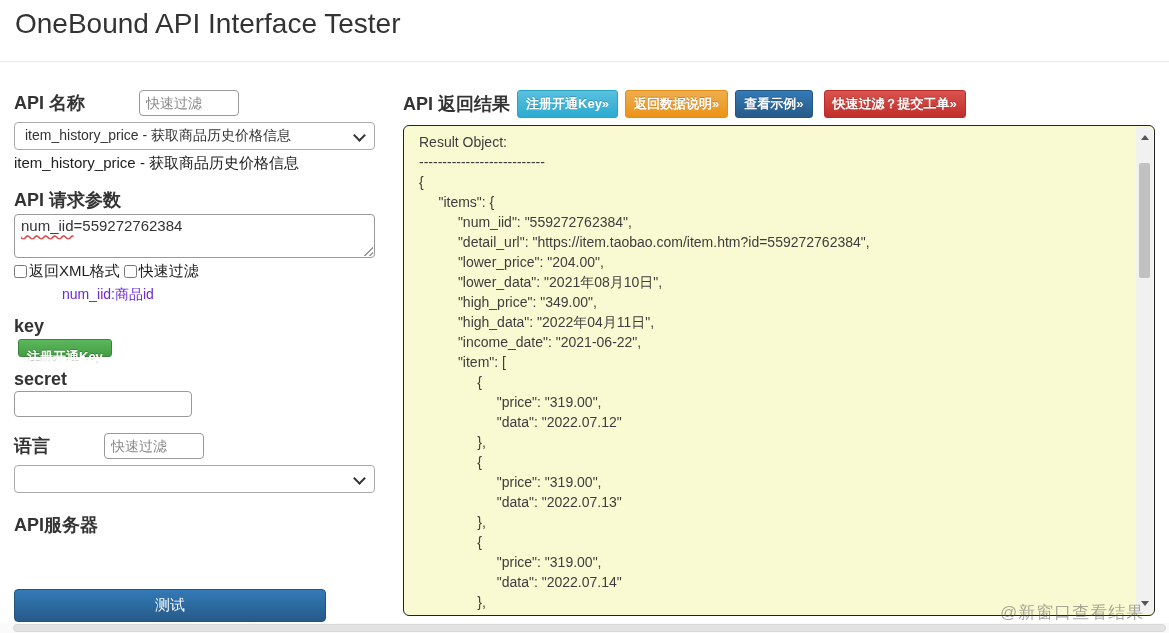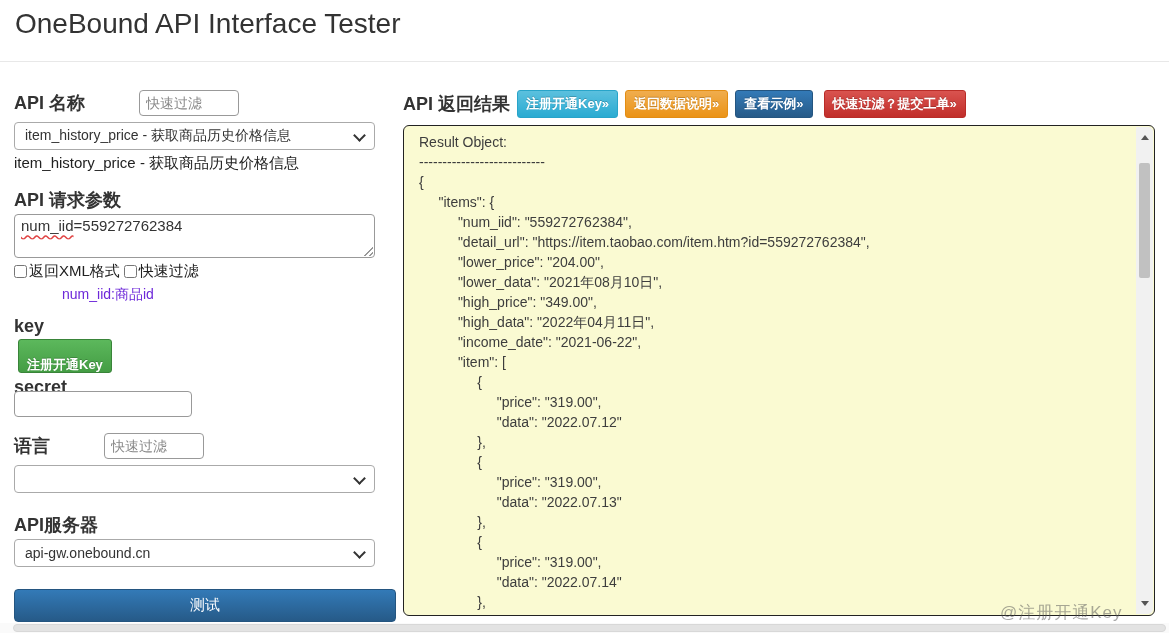--- a/index.html
+++ b/index.html
@@ -37,23 +37,23 @@
   .squiggle{text-decoration-line:underline;text-decoration-style:wavy;text-decoration-color:#e04343;
             text-underline-offset:3px;}
   .grip{position:absolute;right:1px;bottom:1px;width:10px;height:10px;cursor:nwse-resize;
         clip-path:polygon(100% 0,100% 100%,0 100%);
         background:repeating-linear-gradient(-45deg,transparent 0 2px,#999 2px 3.5px);}
 
   .cb{display:flex;align-items:center;font-size:15px;color:#222;}
   .cb input{width:13px;height:13px;margin:0 2px 0 0;}
 
   .btn-green{margin-left:4px;background:linear-gradient(#5cb85c,#449d44);border:1px solid #398439;
-             color:#fff;font-weight:bold;font-size:13px;padding:16px 8px;border-radius:3px;height:14px;
+             color:#fff;font-weight:bold;font-size:13px;padding:8px 8px;border-radius:3px;height:14px;
              font-family:inherit;cursor:pointer;text-shadow:0 -1px 0 rgba(0,0,0,0.2);}
-  .btn-test{position:absolute;left:0;width:382px;height:33px;background:linear-gradient(#337ab7,#265a88);
+  .btn-test{position:absolute;left:0;width:312px;height:33px;background:linear-gradient(#337ab7,#265a88);
             border:1px solid #245580;border-radius:4px;color:#fff;font-size:15px;font-family:inherit;cursor:pointer;}
 
   .result-header{position:absolute;top:0;left:0;display:flex;align-items:center;gap:7px;height:27px;justify-content:flex-end;}
   .hbtn{font-size:13px;font-weight:bold;color:#fff;padding:4px 8px;border-radius:3px;border:1px solid transparent;
         text-shadow:0 -1px 0 rgba(0,0,0,0.2);font-family:inherit;cursor:pointer;white-space:nowrap;}
   .hbtn.info{background:linear-gradient(#5bc0de,#2aabd2);border-color:#28a4c9;}
   .hbtn.warning{background:linear-gradient(#f0ad4e,#eb9316);border-color:#e38d13;}
   .hbtn.primary{background:linear-gradient(#337ab7,#265a88);border-color:#245580;}
   .hbtn.danger{background:linear-gradient(#d9534f,#c12e2a);border-color:#b92c28;margin-left:4px;}
 
@@ -117,37 +117,33 @@
       </label>
     </div>
 
     <div class="hint" style="top:196px;">num_iid:商品id</div>
 
     <div class="lbl abs" style="position:absolute;top:226px;">key</div>
     <div class="frow" style="top:249px;gap:0;">
       <button class="btn-green">注册开通Key</button>
     </div>
 
-    <div class="lbl abs" style="position:absolute;top:279px;margin-top:8px;">secret</div>
+    <div class="lbl abs" style="position:absolute;top:279px;">secret</div>
     <input class="txt keyinput" style="position: absolute; left: 0px; top: 301px;">
 
     <div class="frow" style="top:343px;">
       <span class="lbl">语言</span>
       <input class="txt filter" placeholder="快速过滤" style="">
     </div>
 
     <div class="sel" style="top:375px;">
       <span class="chev"></span>
     </div>
 
     <div class="lbl abs" style="position:absolute;top:423px;">API服务器</div>
-    <div class="sel" style="top:449px;">
-      <span class="sel-text">api-gw.onebound.cn</span>
-      <span class="chev"></span>
-    </div>
 
     <button class="btn-test" style="top:499px;">测试</button>
   </div>
 
   <div class="rightcol">
     <div class="result-header">
       <span class="lbl">API 返回结果</span>
       <button class="hbtn info">注册开通Key»</button>
       <button class="hbtn warning">返回数据说明»</button>
       <button class="hbtn primary">查看示例»</button>
@@ -181,18 +177,18 @@
                },
                {</pre>
       <div class="vscroll">
         <span class="arr up"></span>
         <span class="vthumb"></span>
         <span class="arr down"></span>
       </div>
     </div>
   </div>
 
-  <div class="watermark">@注册开通Key</div>
+  <div class="watermark">@新窗口查看结果</div>
 
   <div class="hscroll">
     <span class="hthumb"></span>
   </div>
 </div>
 
 </body></html>

